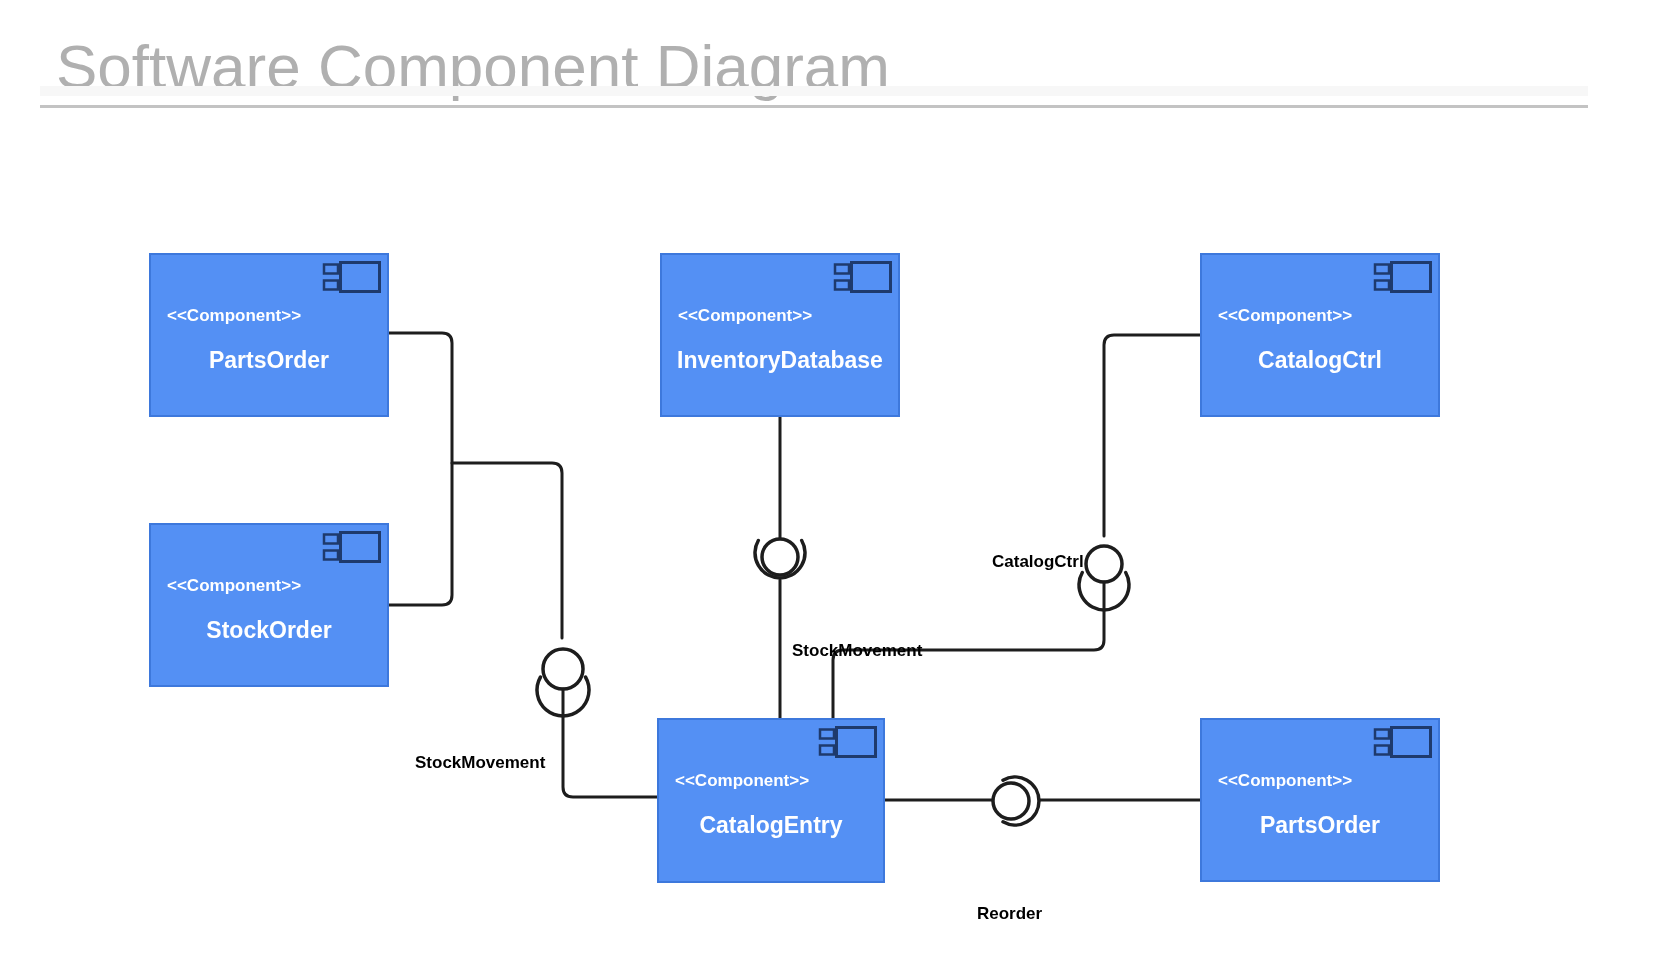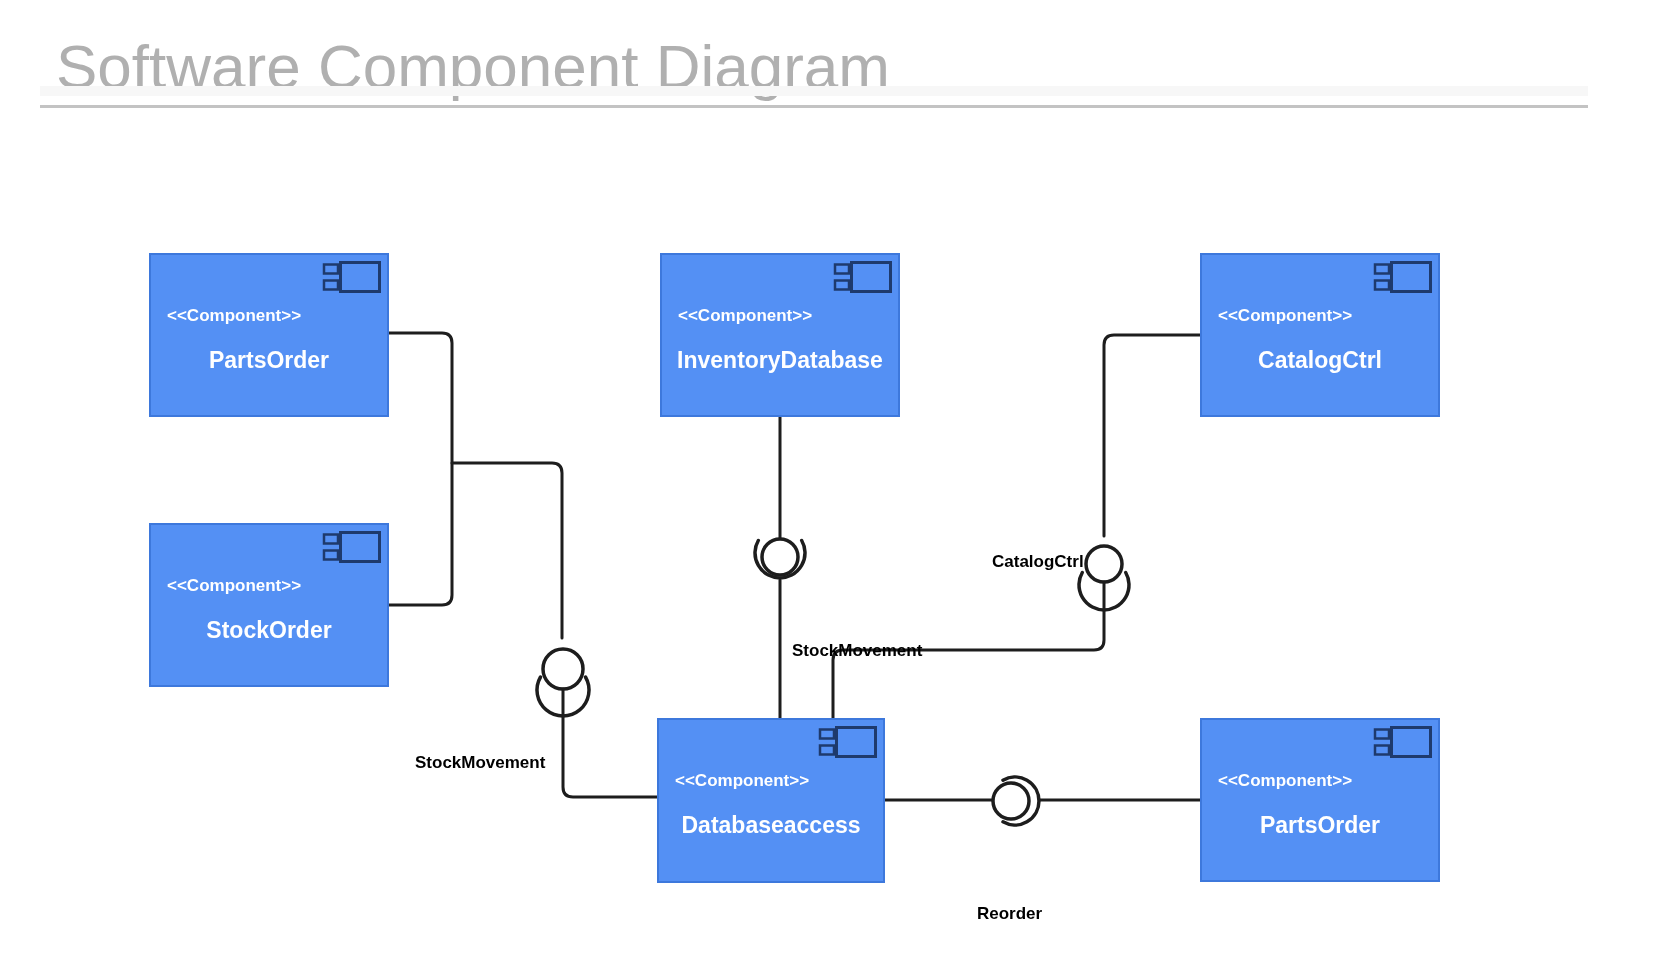--- a/index.html
+++ b/index.html
@@ -125,21 +125,21 @@
     <div class="comp-name">CatalogCtrl</div>
   </div>
 
   <div class="component" style="left:657px;top:718px;width:228px;height:165px">
     <svg class="comp-icon" width="60" height="34" viewBox="0 0 60 34">
       <rect class="ic-rect" x="18.5" y="2.5" width="39" height="29"></rect>
       <rect class="ic-tab" x="2" y="4.5" width="14" height="9"></rect>
       <rect class="ic-tab" x="2" y="20.5" width="14" height="9"></rect>
     </svg>
     <div class="stereotype">&lt;&lt;Component&gt;&gt;</div>
-    <div class="comp-name">Databaseaccess</div>
+    <div class="comp-name">CatalogEntry</div>
   </div>
 
   <div class="component" style="left:1200px;top:718px;width:240px;height:164px">
     <svg class="comp-icon" width="60" height="34" viewBox="0 0 60 34">
       <rect class="ic-rect" x="18.5" y="2.5" width="39" height="29"></rect>
       <rect class="ic-tab" x="2" y="4.5" width="14" height="9"></rect>
       <rect class="ic-tab" x="2" y="20.5" width="14" height="9"></rect>
     </svg>
     <div class="stereotype">&lt;&lt;Component&gt;&gt;</div>
     <div class="comp-name">PartsOrder</div>

